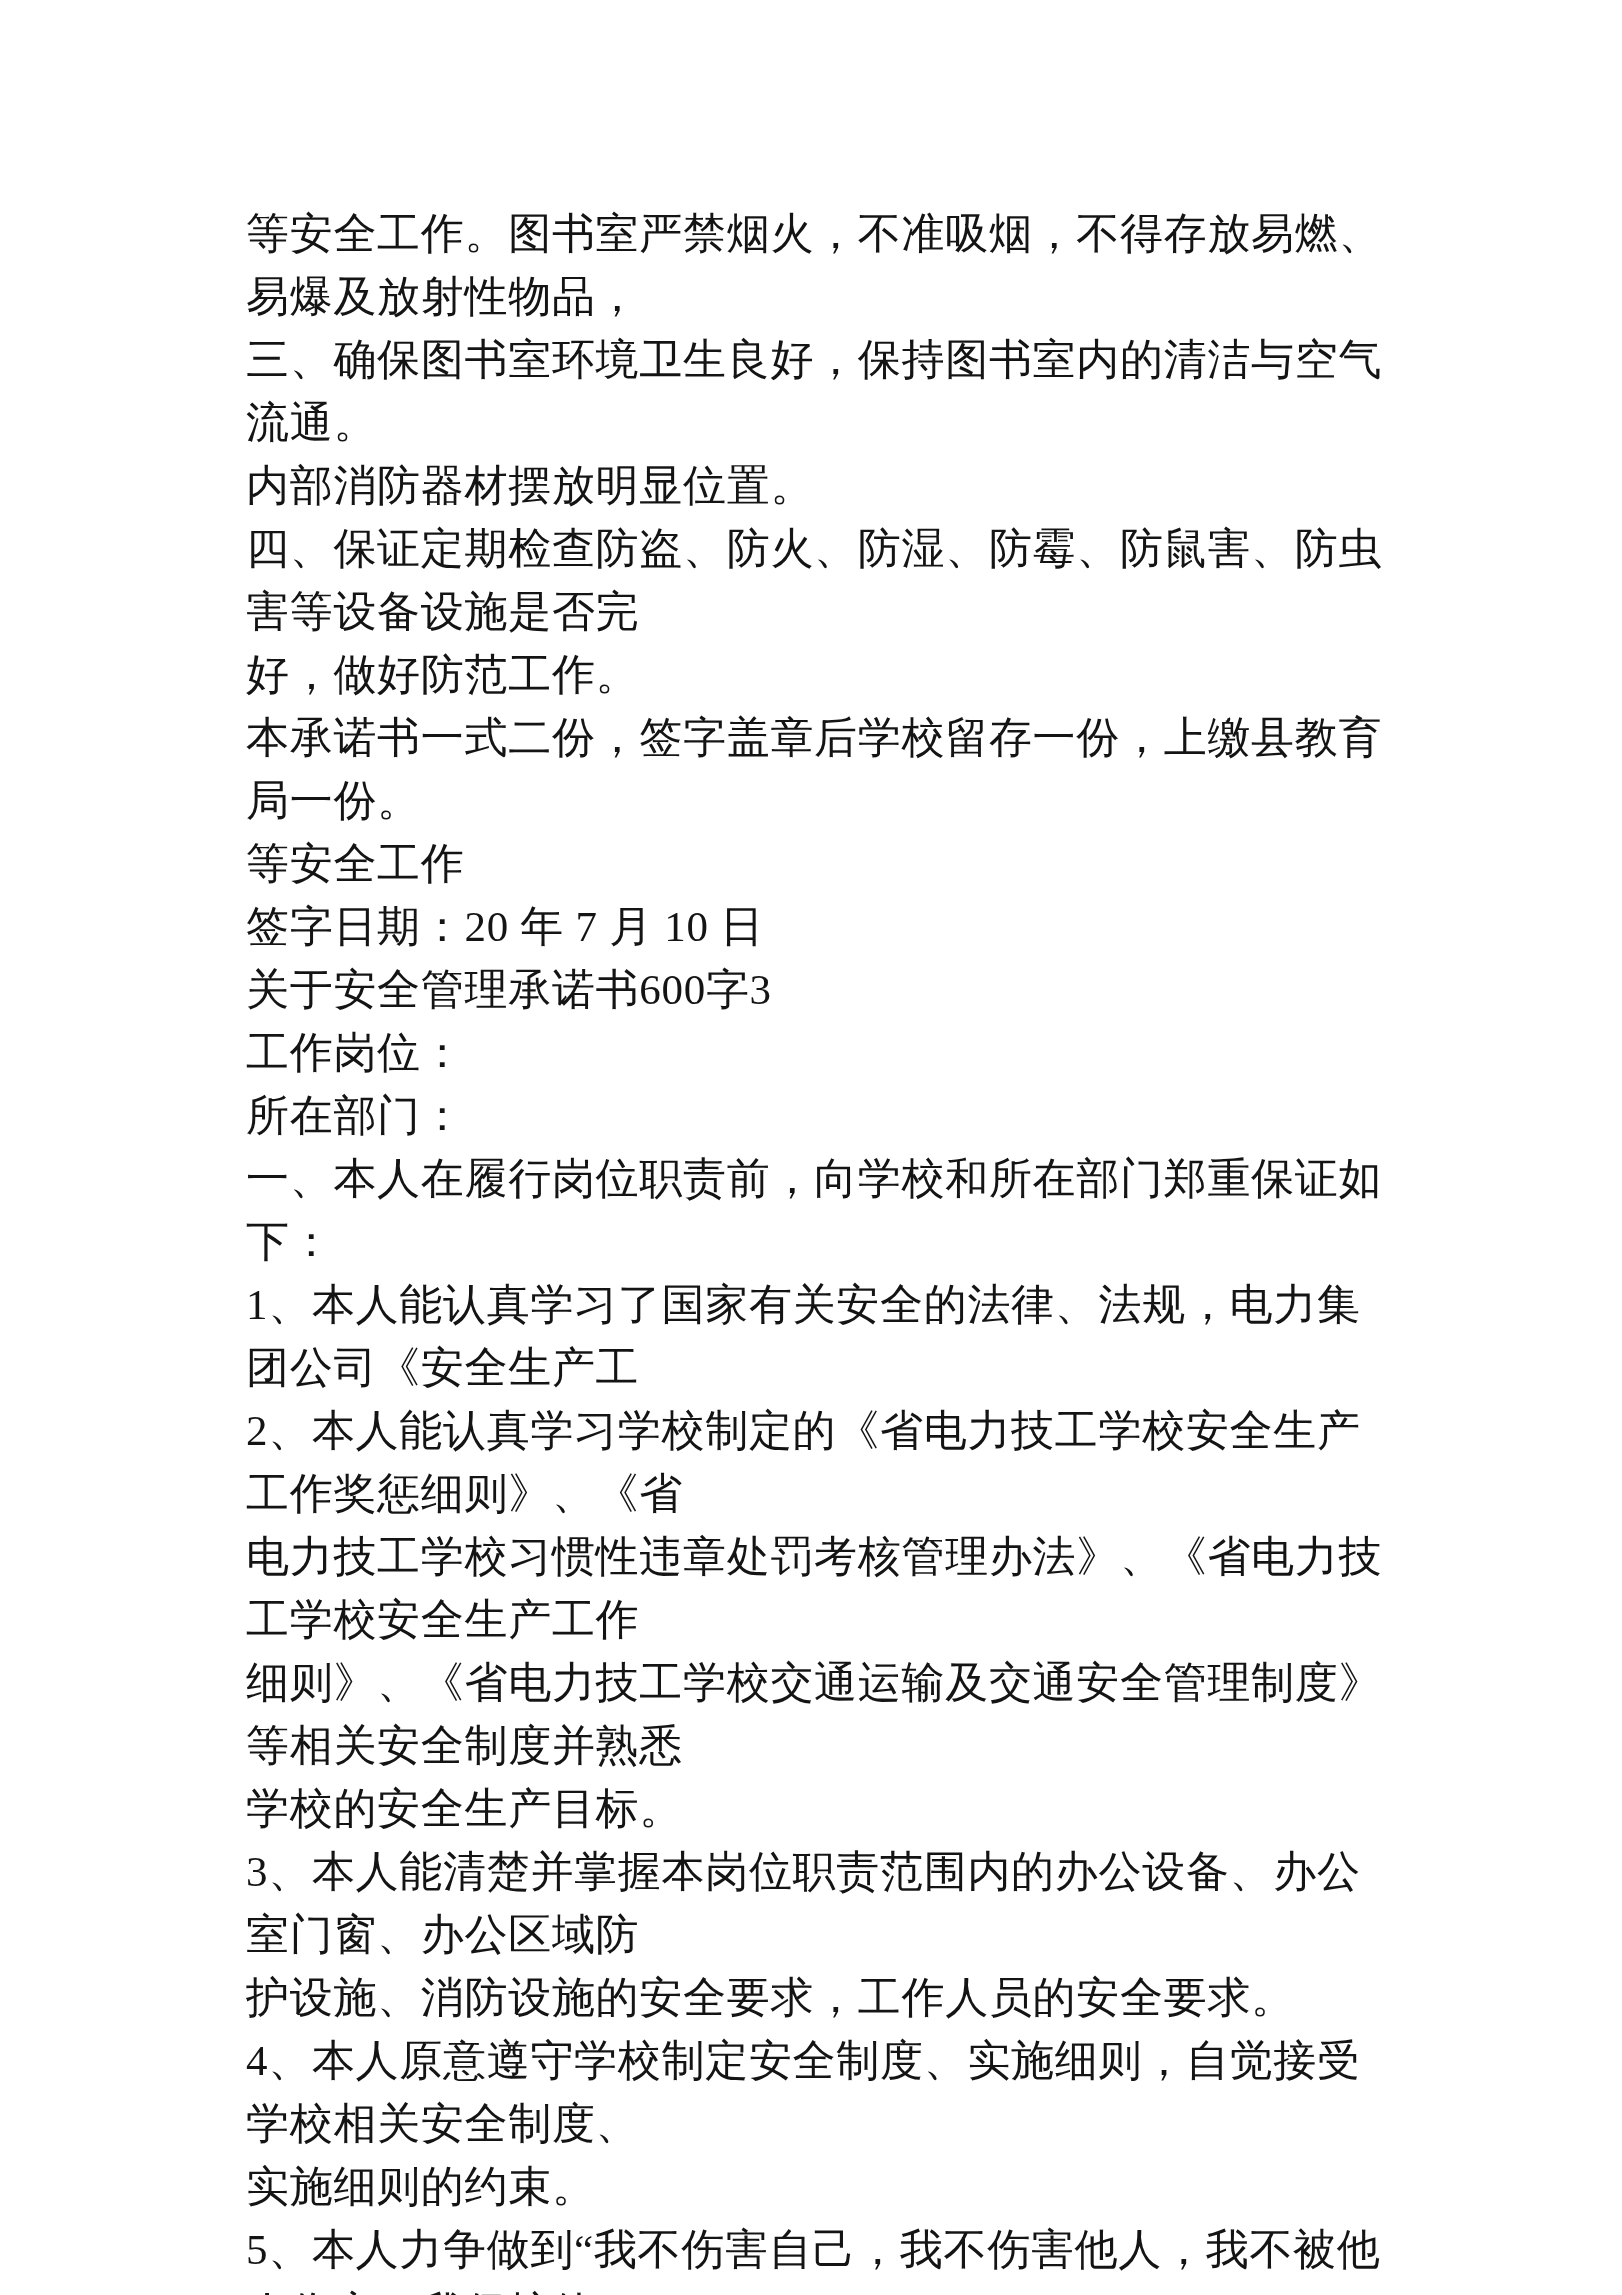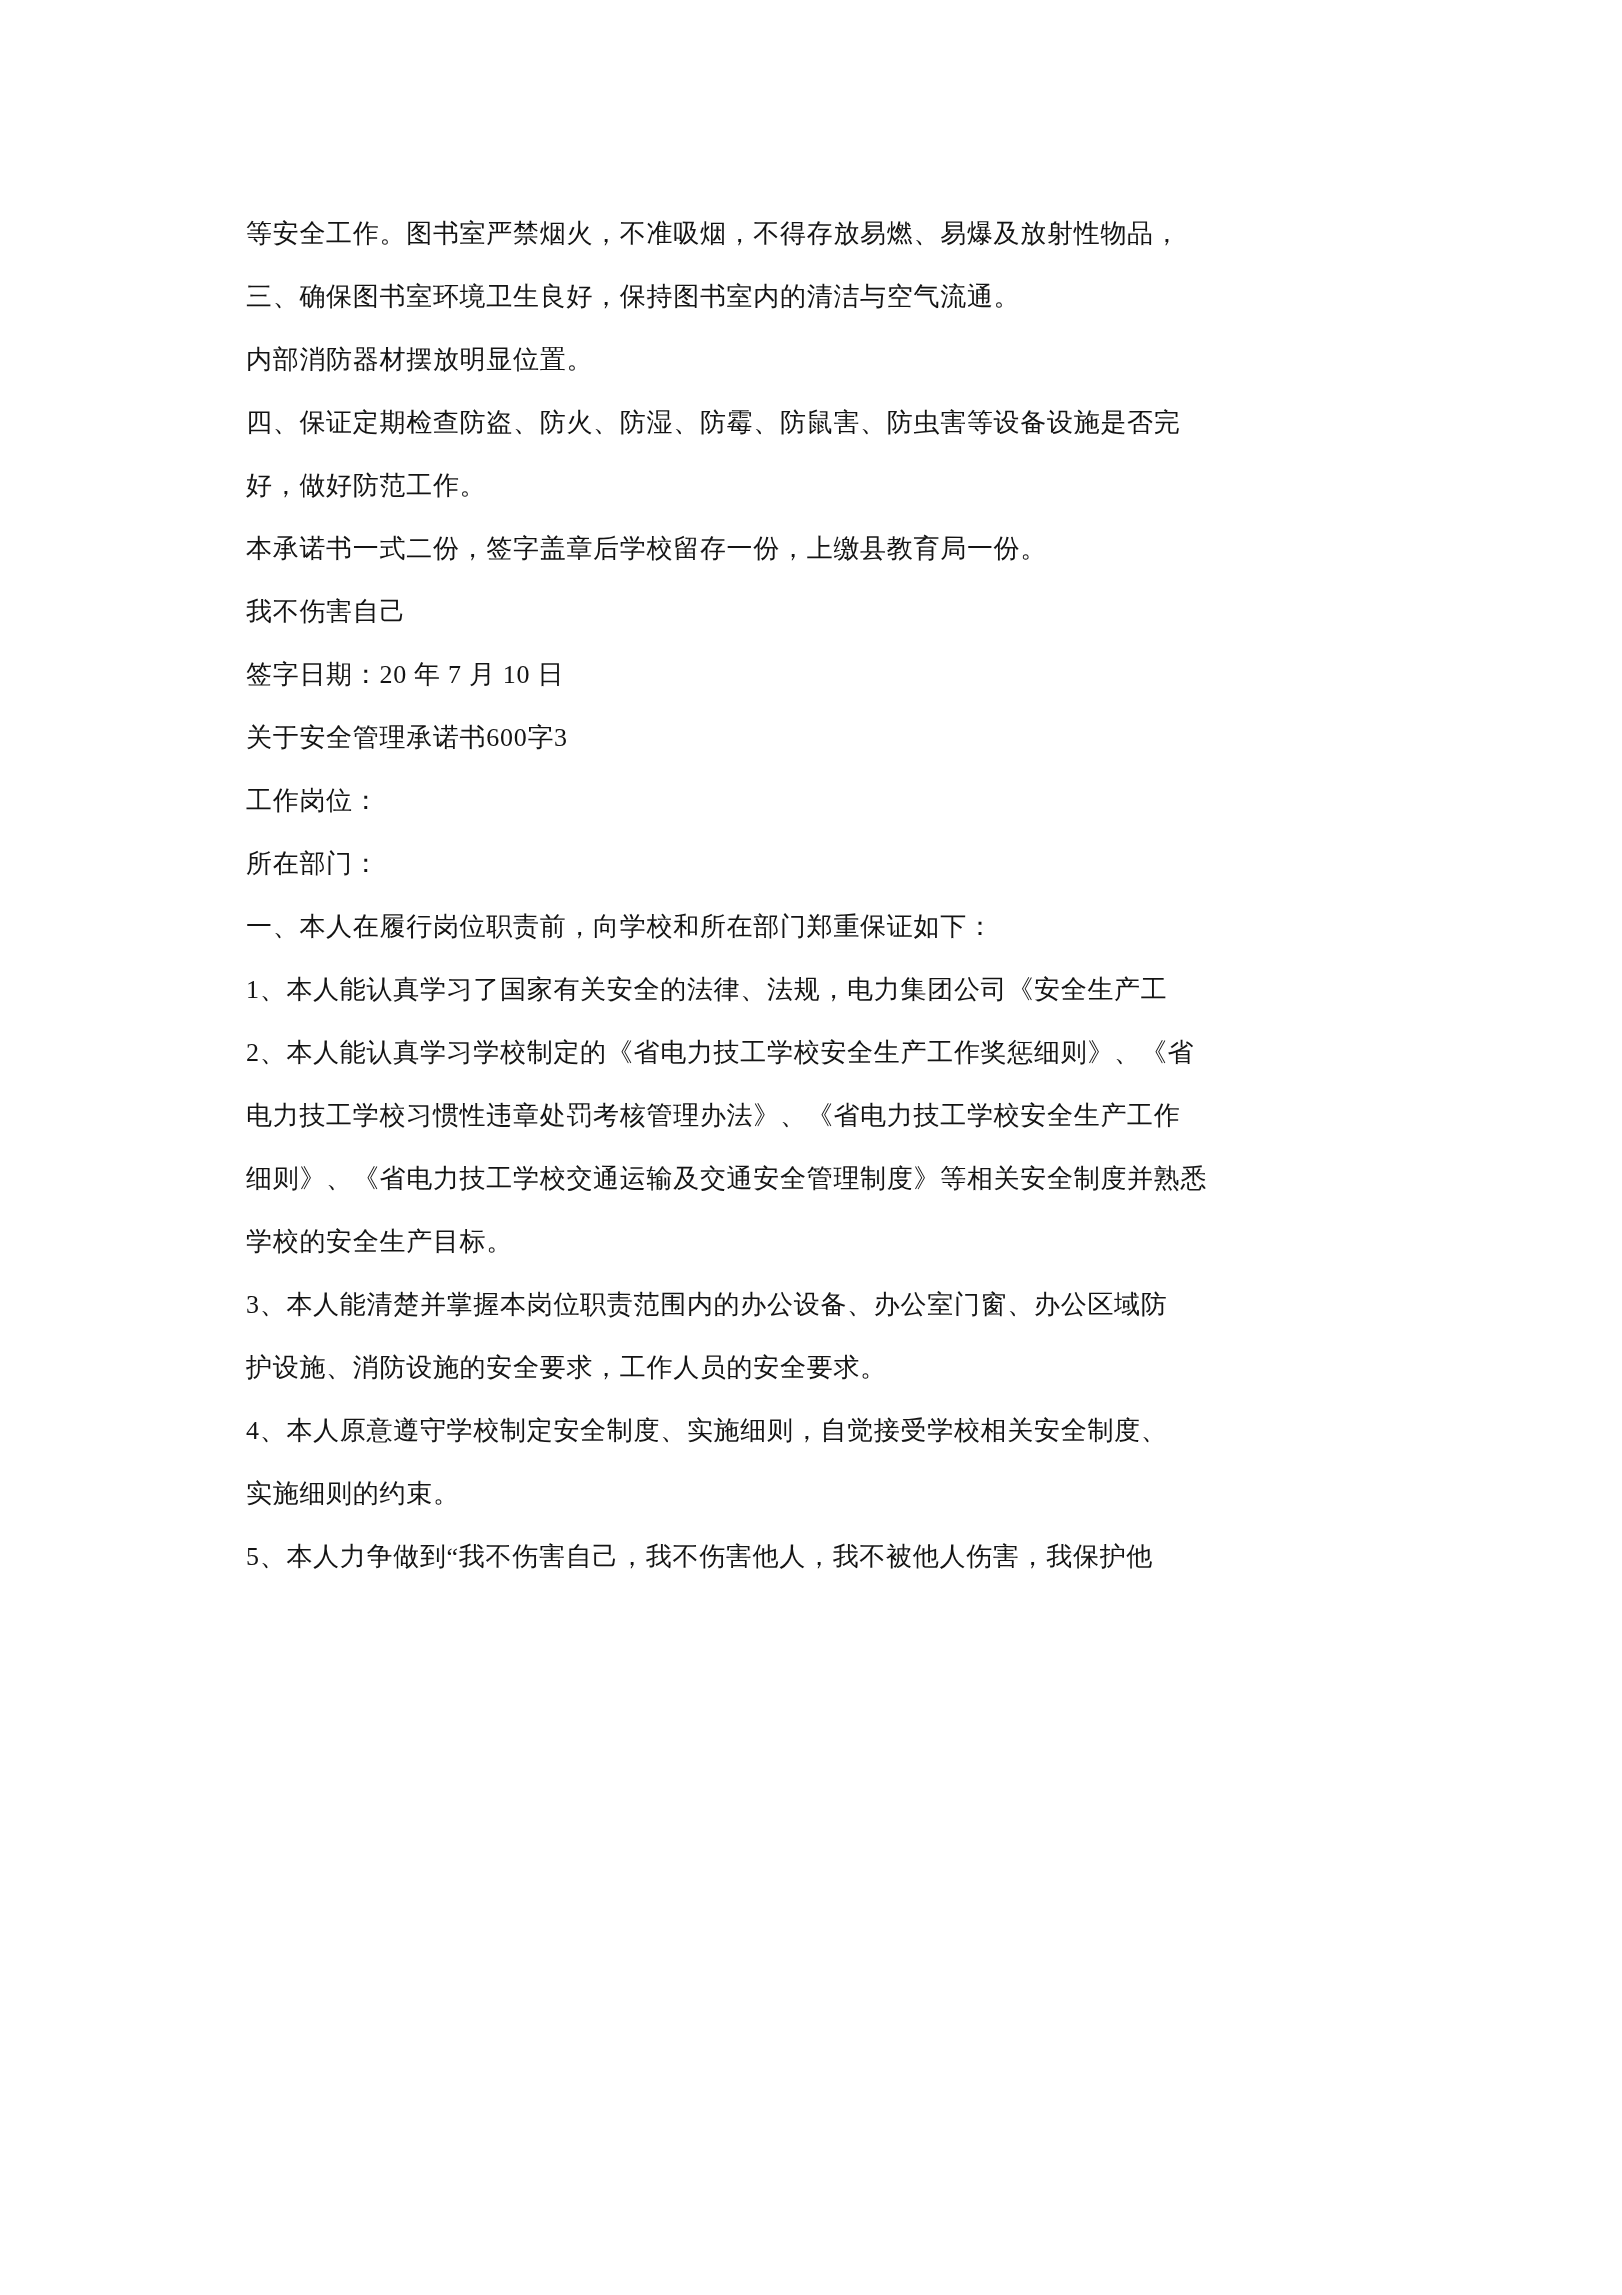--- a/index.html
+++ b/index.html
@@ -16,39 +16,39 @@
     box-sizing: border-box;
   }
   .content {
     position: absolute;
     left: 246px;
     top: 202px;
     width: 1152px;
   }
   .line {
     font-family: "Liberation Serif", "DejaVu Serif", serif;
-    font-size: 26px;
+    font-size: 43px;
     line-height: 63px;
     color: #141414;
     white-space: pre-wrap;
     letter-spacing: 0.7px;
   }
 </style>
 </head>
 <body>
 
 <div class="page">
   <div class="content">
       <div class="line">等安全工作。图书室严禁烟火，不准吸烟，不得存放易燃、易爆及放射性物品，</div>
       <div class="line">三、确保图书室环境卫生良好，保持图书室内的清洁与空气流通。</div>
       <div class="line">内部消防器材摆放明显位置。</div>
       <div class="line">四、保证定期检查防盗、防火、防湿、防霉、防鼠害、防虫害等设备设施是否完</div>
       <div class="line">好，做好防范工作。</div>
       <div class="line">本承诺书一式二份，签字盖章后学校留存一份，上缴县教育局一份。</div>
-      <div class="line">我不伤害自己</div>
+      <div class="line">等安全工作</div>
       <div class="line">签字日期：20 年 7 月 10 日</div>
       <div class="line">关于安全管理承诺书600字3</div>
       <div class="line">工作岗位：</div>
       <div class="line">所在部门：</div>
       <div class="line">一、本人在履行岗位职责前，向学校和所在部门郑重保证如下：</div>
       <div class="line">1、本人能认真学习了国家有关安全的法律、法规，电力集团公司《安全生产工</div>
       <div class="line">2、本人能认真学习学校制定的《省电力技工学校安全生产工作奖惩细则》、《省</div>
       <div class="line">电力技工学校习惯性违章处罚考核管理办法》、《省电力技工学校安全生产工作</div>
       <div class="line">细则》、《省电力技工学校交通运输及交通安全管理制度》等相关安全制度并熟悉</div>
       <div class="line">学校的安全生产目标。</div>

